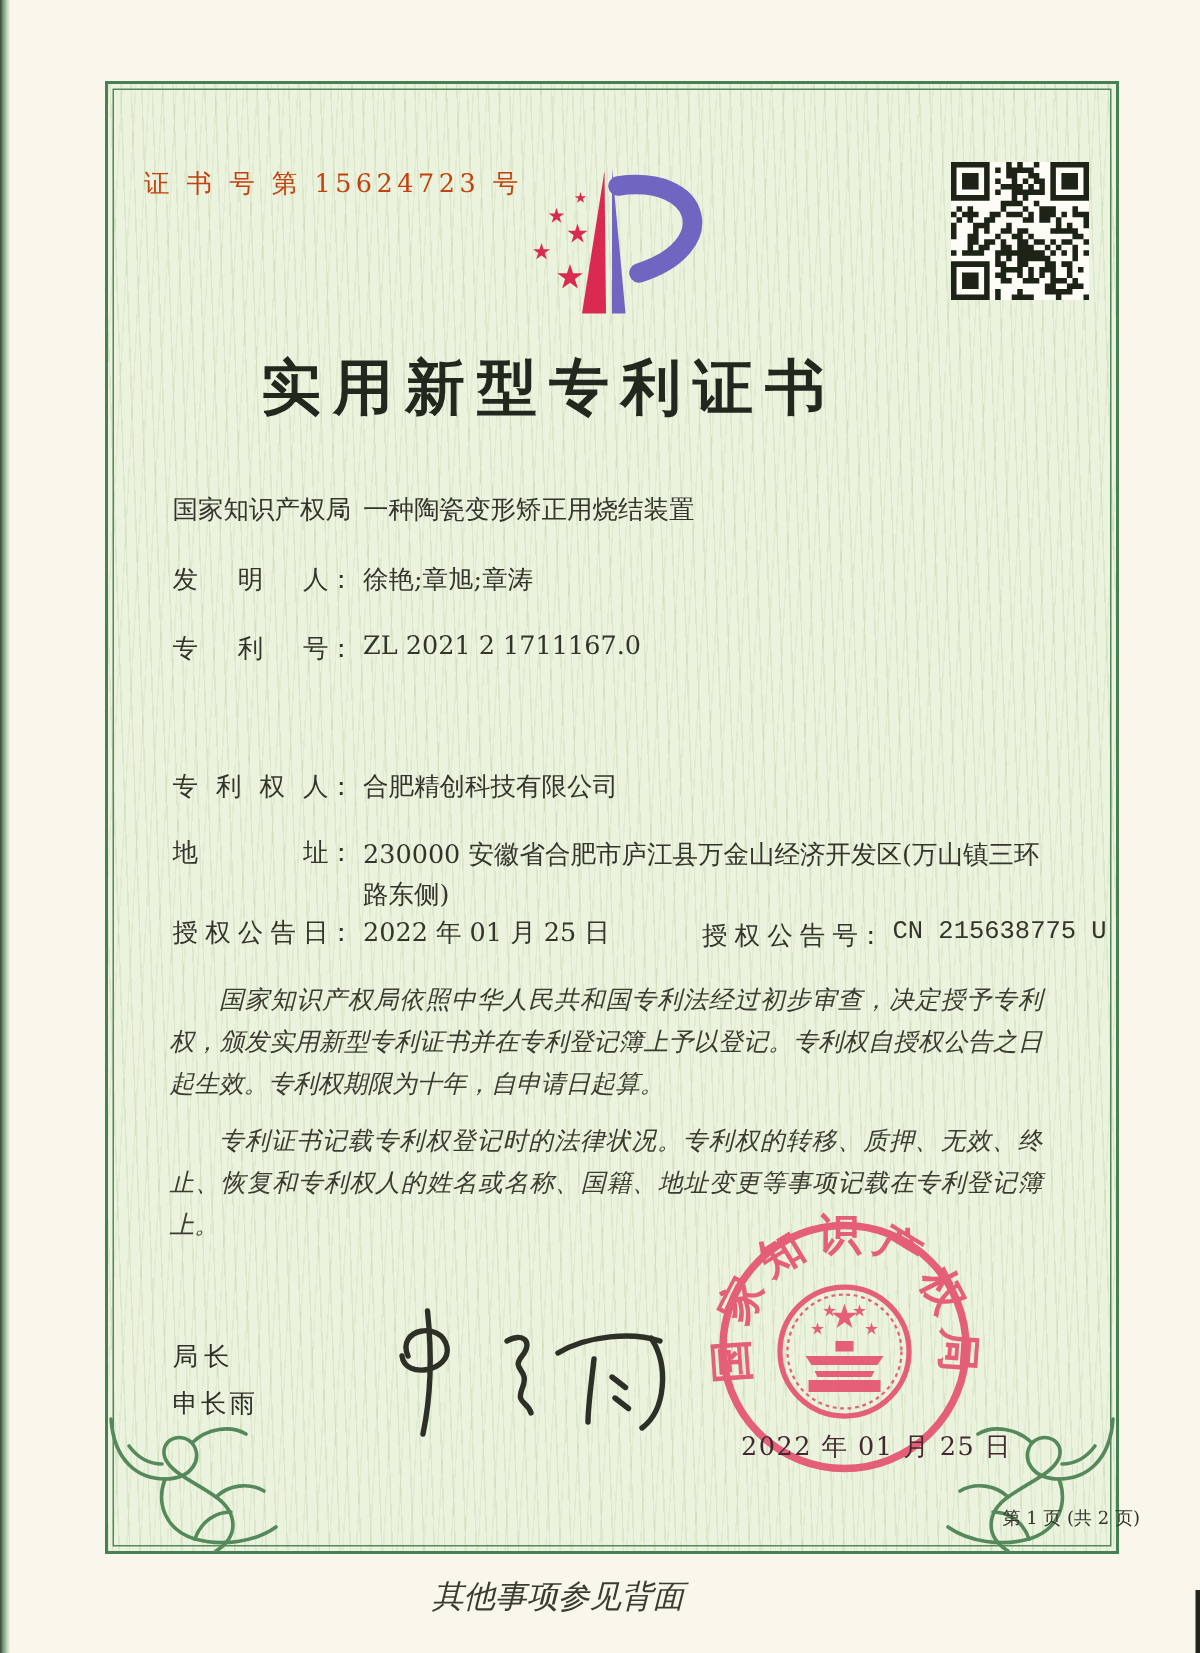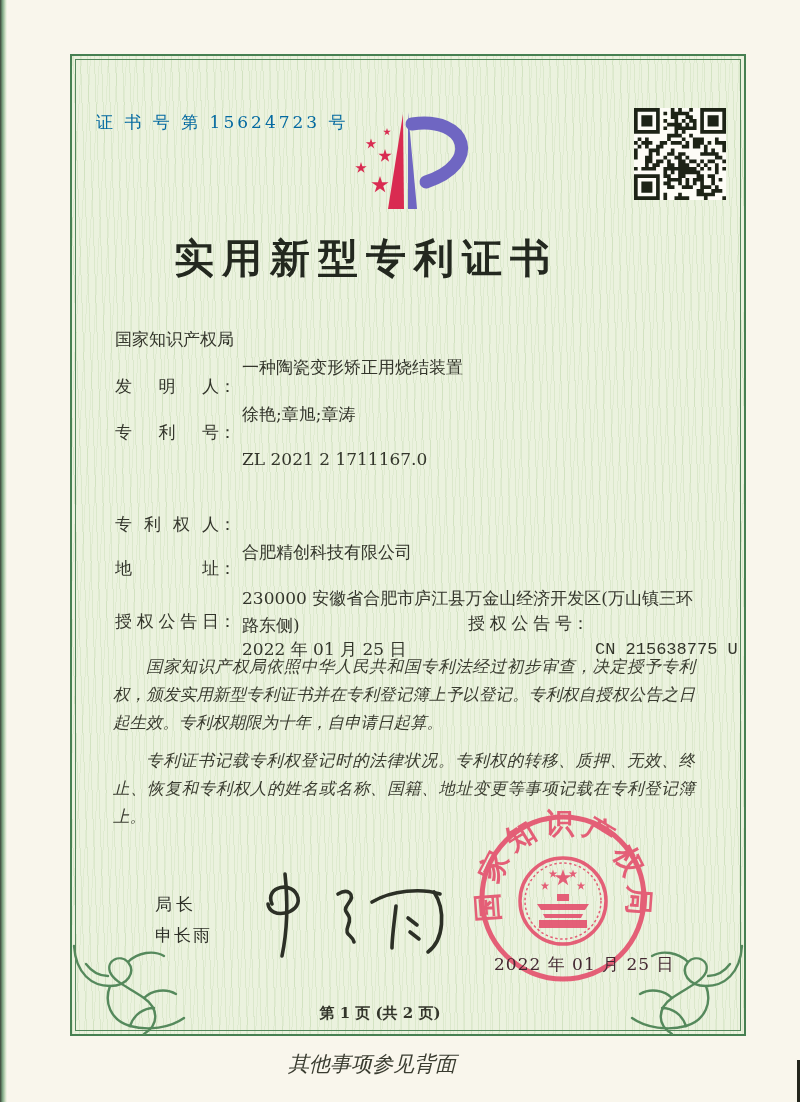--- a/index.html
+++ b/index.html
@@ -11,37 +11,37 @@
     background:linear-gradient(90deg,#3a4438 0,#7ba381 35%,#cfe0c4 75%,#f9f6ec 100%);}
   .edge-bottom-right{position:absolute;right:0;top:1060px;width:3px;height:42px;background:#23251c;}
   
   .frame{position:absolute;left:70px;top:54px;width:672px;height:978px;
     border:2.5px solid #478052;background:#ebf2de;
     background-image:
       repeating-linear-gradient(88deg, rgba(146,186,118,.18) 0 1px, rgba(0,0,0,0) 1px 7px),
       repeating-linear-gradient(93deg, rgba(146,186,118,.12) 0 1px, rgba(0,0,0,0) 1px 9px);}
   .frame-inner{position:absolute;inset:3px;border:1px solid #54875c;}
   .abs{position:absolute;}
-  .cert-no{left:96px;top:111px;font-size:17px;letter-spacing:3px;color:#0369a1;}
+  .cert-no{left:96px;top:111px;font-size:17px;letter-spacing:3px;color:#c2410c;}
   .title{left:0;top:231px;width:732px;text-align:center;font-size:40px;font-weight:600;
          letter-spacing:8px;color:#23281f;}
   .row{left:115px;font-size:17px;color:#33352b;white-space:nowrap;}
   .flabel{display:inline-block;width:104px;text-align:justify;text-align-last:justify;vertical-align:top;}
   .colon{display:inline-block;margin-right:6px;vertical-align:top;}
-  .fval{display:inline-block;vertical-align:top;margin-top:28px;}
+  .fval{display:inline-block;vertical-align:top;}
   .addr .fval{width:452px;white-space:normal;line-height:27px;}
   .grant-group2{display:inline-block;margin-left:56px;font-family:Liberation Mono, monospace;}
   .paras{left:103px;top:643px;width:602px;font-size:16.5px;line-height:28px;
          color:#3a3c30;font-style:italic;text-align:justify;}
   .paras p{margin:10px;text-indent:2em;}
-  .officer{left:115px;font-size:17px;color:#2f3129;letter-spacing:4px;margin-left:40px;}
+  .officer{left:115px;font-size:17px;color:#2f3129;letter-spacing:4px;}
   .sig{left:238px;top:868px;width:210px;height:92px;}
   .seal{left:473px;top:806px;width:180px;height:180px;opacity:.92;}
   .seal-date{left:494px;top:953px;font-size:17px;color:#432831;letter-spacing:1px;z-index:5;}
-  .page-note{left:0;top:1004px;width:760px;text-align:center;font-size:15px;color:#33352b;font-weight:bold;}
+  .page-note{left:0;top:1004px;width:760px;text-align:right;font-size:12px;color:#33352b;}
   .back-note{left:0;top:1050px;width:744px;text-align:center;font-size:21px;color:#3a3c30;font-style:italic;}
   .logo{left:330px;top:112px;width:152px;height:100px;}
   .qr{left:634px;top:108px;width:92px;height:92px;background:#fdfcf6;}
   .flourish{width:120px;height:100px;}
   .fl-br{left:626px;top:942px;}
   .fl-bl{left:70px;top:942px;transform:scaleX(-1);}
 </style>
 </head>
 <body>
 

